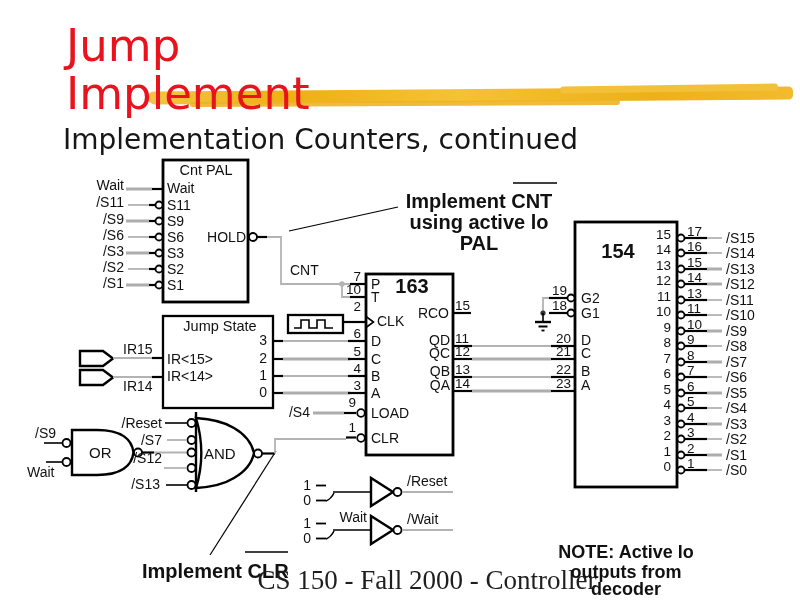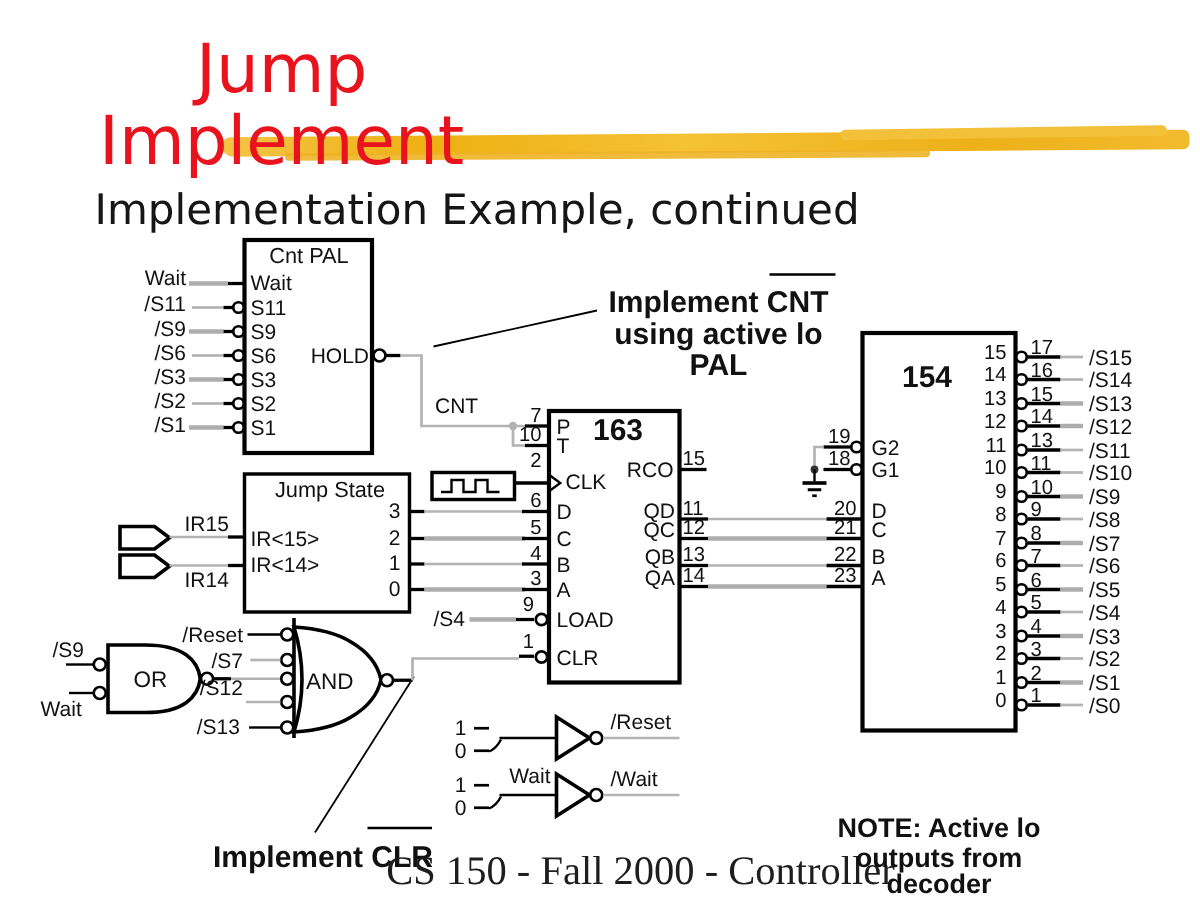--- a/index.html
+++ b/index.html
@@ -1,17 +1,17 @@
 <!DOCTYPE html>
 <html><head>
 <meta charset="utf-8">
 <style>
   html,body{margin:0;padding:0;background:#888;}
   .slide{position:relative;width:800px;height:600px;background:#fff;overflow:hidden;
-         font-family:"Liberation Sans",sans-serif;text-align:center;}
+         font-family:"Liberation Sans",sans-serif;}
   .marker{position:absolute;z-index:1;}
   #marker1{left:148px;top:89px;width:645px;height:13px;border-radius:8px 6px 6px 10px;
     background:linear-gradient(90deg,#f4c446,#eeb013 22%,#f5c235 48%,#edb018 78%,#f2bb2e);
     transform:rotate(-0.45deg);}
   #marker2{left:190px;top:101px;width:430px;height:5px;background:#eeb325;opacity:.9;
     border-radius:3px;transform:rotate(-0.3deg);}
   #marker3{left:560px;top:85px;width:218px;height:7px;background:#f3c139;
     border-radius:4px;transform:rotate(-0.8deg);}
   .title{position:absolute;left:66px;top:22px;z-index:2;color:#e8131d;
     font-family:"DejaVu Sans",sans-serif;font-size:45px;line-height:1.06;}
@@ -42,21 +42,21 @@
 <div class="slide">
 
   <div class="marker" id="marker1"></div>
   <div class="marker" id="marker2"></div>
   <div class="marker" id="marker3"></div>
 
   <div class="title">
     <span>Jump</span>
     <span>Implement</span>
   </div>
-  <div class="subtitle">Implementation Example, continued</div>
+  <div class="subtitle">Implementation Counters, continued</div>
 
   <svg width="800" height="600" viewBox="0 0 800 600">
 
     <g>
       <line class="ptr" x1="289" y1="231" x2="398" y2="207"></line>
       <line class="wt" x1="513" y1="183" x2="557" y2="183"></line>
       <line class="ptr" x1="210" y1="555" x2="276" y2="451"></line>
       <line class="wt" x1="245" y1="552" x2="288" y2="552"></line>
     </g>
 

